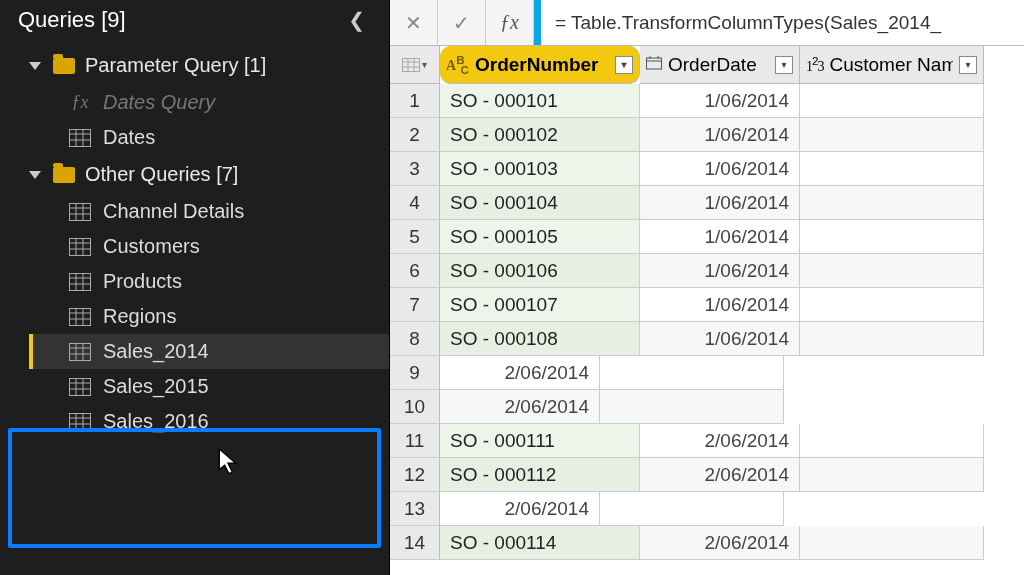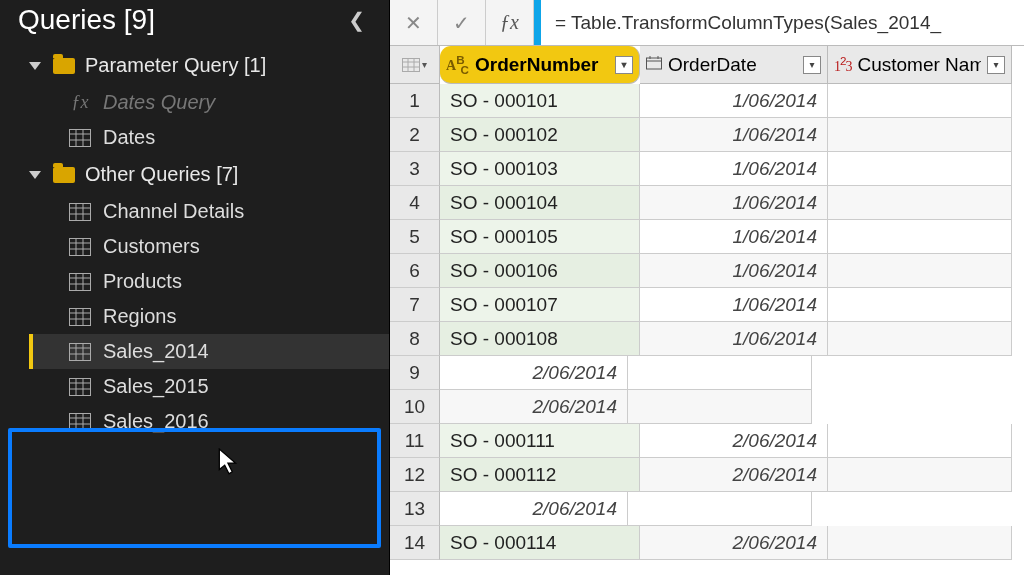--- a/index.html
+++ b/index.html
@@ -2,21 +2,21 @@
 <html><head>
 <meta charset="utf-8">
 <style>
   * { box-sizing: border-box; margin: 0; padding: 0; font-family: "Segoe UI", Arial, sans-serif; }
   html, body { width: 1024px; height: 575px; overflow: hidden; background: #222; }
   .app { display: flex; width: 100%; height: 100%; }
 
   
   .sidebar { width: 390px; background: #1e1e1e; color: #e8e8e8; display: flex; flex-direction: column; border-right: 1px solid #000; }
   .sb-header { display: flex; align-items: center; justify-content: space-between; padding: 4px 16px 10px 18px; }
-  .sb-title { font-size: 28px; font-weight: 400; color: #fff; }
+  .sb-title { font-size: 22px; font-weight: 400; color: #fff; }
   .sb-collapse { font-size: 20px; color: #ccc; cursor: pointer; padding: 4px 8px; }
 
   .sb-group { padding-left: 29px; }
   .sb-group-header { display: flex; align-items: center; gap: 10px; padding: 8px 0; cursor: pointer; font-size: 20px; }
   .tri { display:inline-block; width:0; height:0; border-left:6px solid transparent; border-right:6px solid transparent; border-top:8px solid #ccc; margin-right:2px; }
   .folder { width: 22px; height: 16px; background: #d9a500; border-radius: 2px; position: relative; display:inline-block; }
   .folder::before { content:""; position:absolute; top:-4px; left:0; width:10px; height:4px; background:#d9a500; border-radius:2px 2px 0 0; }
 
   .sb-item { display:flex; align-items:center; gap:12px; padding:6px 0 6px 40px; font-size:20px; color:#ddd; cursor:pointer; position:relative; }
   .sb-item.dimmed { color:#777; font-style: italic; }
@@ -41,36 +41,36 @@
   .grid-header { display:flex; height:38px; }
   .corner { width:50px; background:#e9e9e9; border-right:1px solid #bbb; border-bottom:1px solid #bbb; display:flex; align-items:center; justify-content:center; }
   .corner svg { width:18px; height:14px; }
   .corner-drop { font-size:10px; color:#555; margin-left:2px; }
   .col { display:flex; align-items:center; border-right:1px solid #bbb; border-bottom:1px solid #bbb; background:#e9e9e9; position:relative; padding:0 6px; gap:6px; }
   .col.selected { background:#f2c811; color:#000; font-weight:600;border-radius:11px; }
   .col .type-ic { font-size:14px; font-family: Georgia, serif; }
   .col .name { flex:1; white-space:nowrap; overflow:hidden; }
   .col .drop { width:18px; height:18px; border:1px solid #888; background:#fff; display:flex; align-items:center; justify-content:center; font-size:10px; color:#444; cursor:pointer; }
   .c0 { width:200px; }
-  .c1 { width:188px; }
+  .c1 { width:160px; }
   .c2 { width:184px; }
 
   .grid-body { }
   .row { display:flex; height:34px; }
   .rownum { width:50px; background:#e9e9e9; border-right:1px solid #bbb; border-bottom:1px solid #ccc; display:flex; align-items:center; justify-content:center; color:#333; }
   .cell { border-right:1px solid #ccc; border-bottom:1px solid #ccc; display:flex; align-items:center; padding:13px 10px; background:#fff; color:#222; }
   .cell.sel { background:#edf4ea; }
-  .cell.right { justify-content:flex-end; font-style:italic; color:#444; }
+  .cell.right { justify-content:flex-end; color:#444; }
   .row:nth-child(even) .cell { background:#f7f7f7; }
   .row:nth-child(even) .cell.sel { background:#e6efe2; }
 
   .tbl-mini { stroke:#aaa; fill:none; }
   .type-txt { color:#7a5c00; }
   .type-date svg { width:16px; height:14px; }
-  .type-num { font-size:13px; color:#b91c1c; letter-spacing:-1px; }
+  .type-num { font-size:13px; color:#000000; letter-spacing:-1px; }
 </style>
 </head>
 <body>
 
 <div class="app">
 
   <div class="sidebar" style="position:relative;">
     <div class="sb-header">
       <div class="sb-title">Queries [9]</div>
       <div class="sb-collapse">❮</div>

